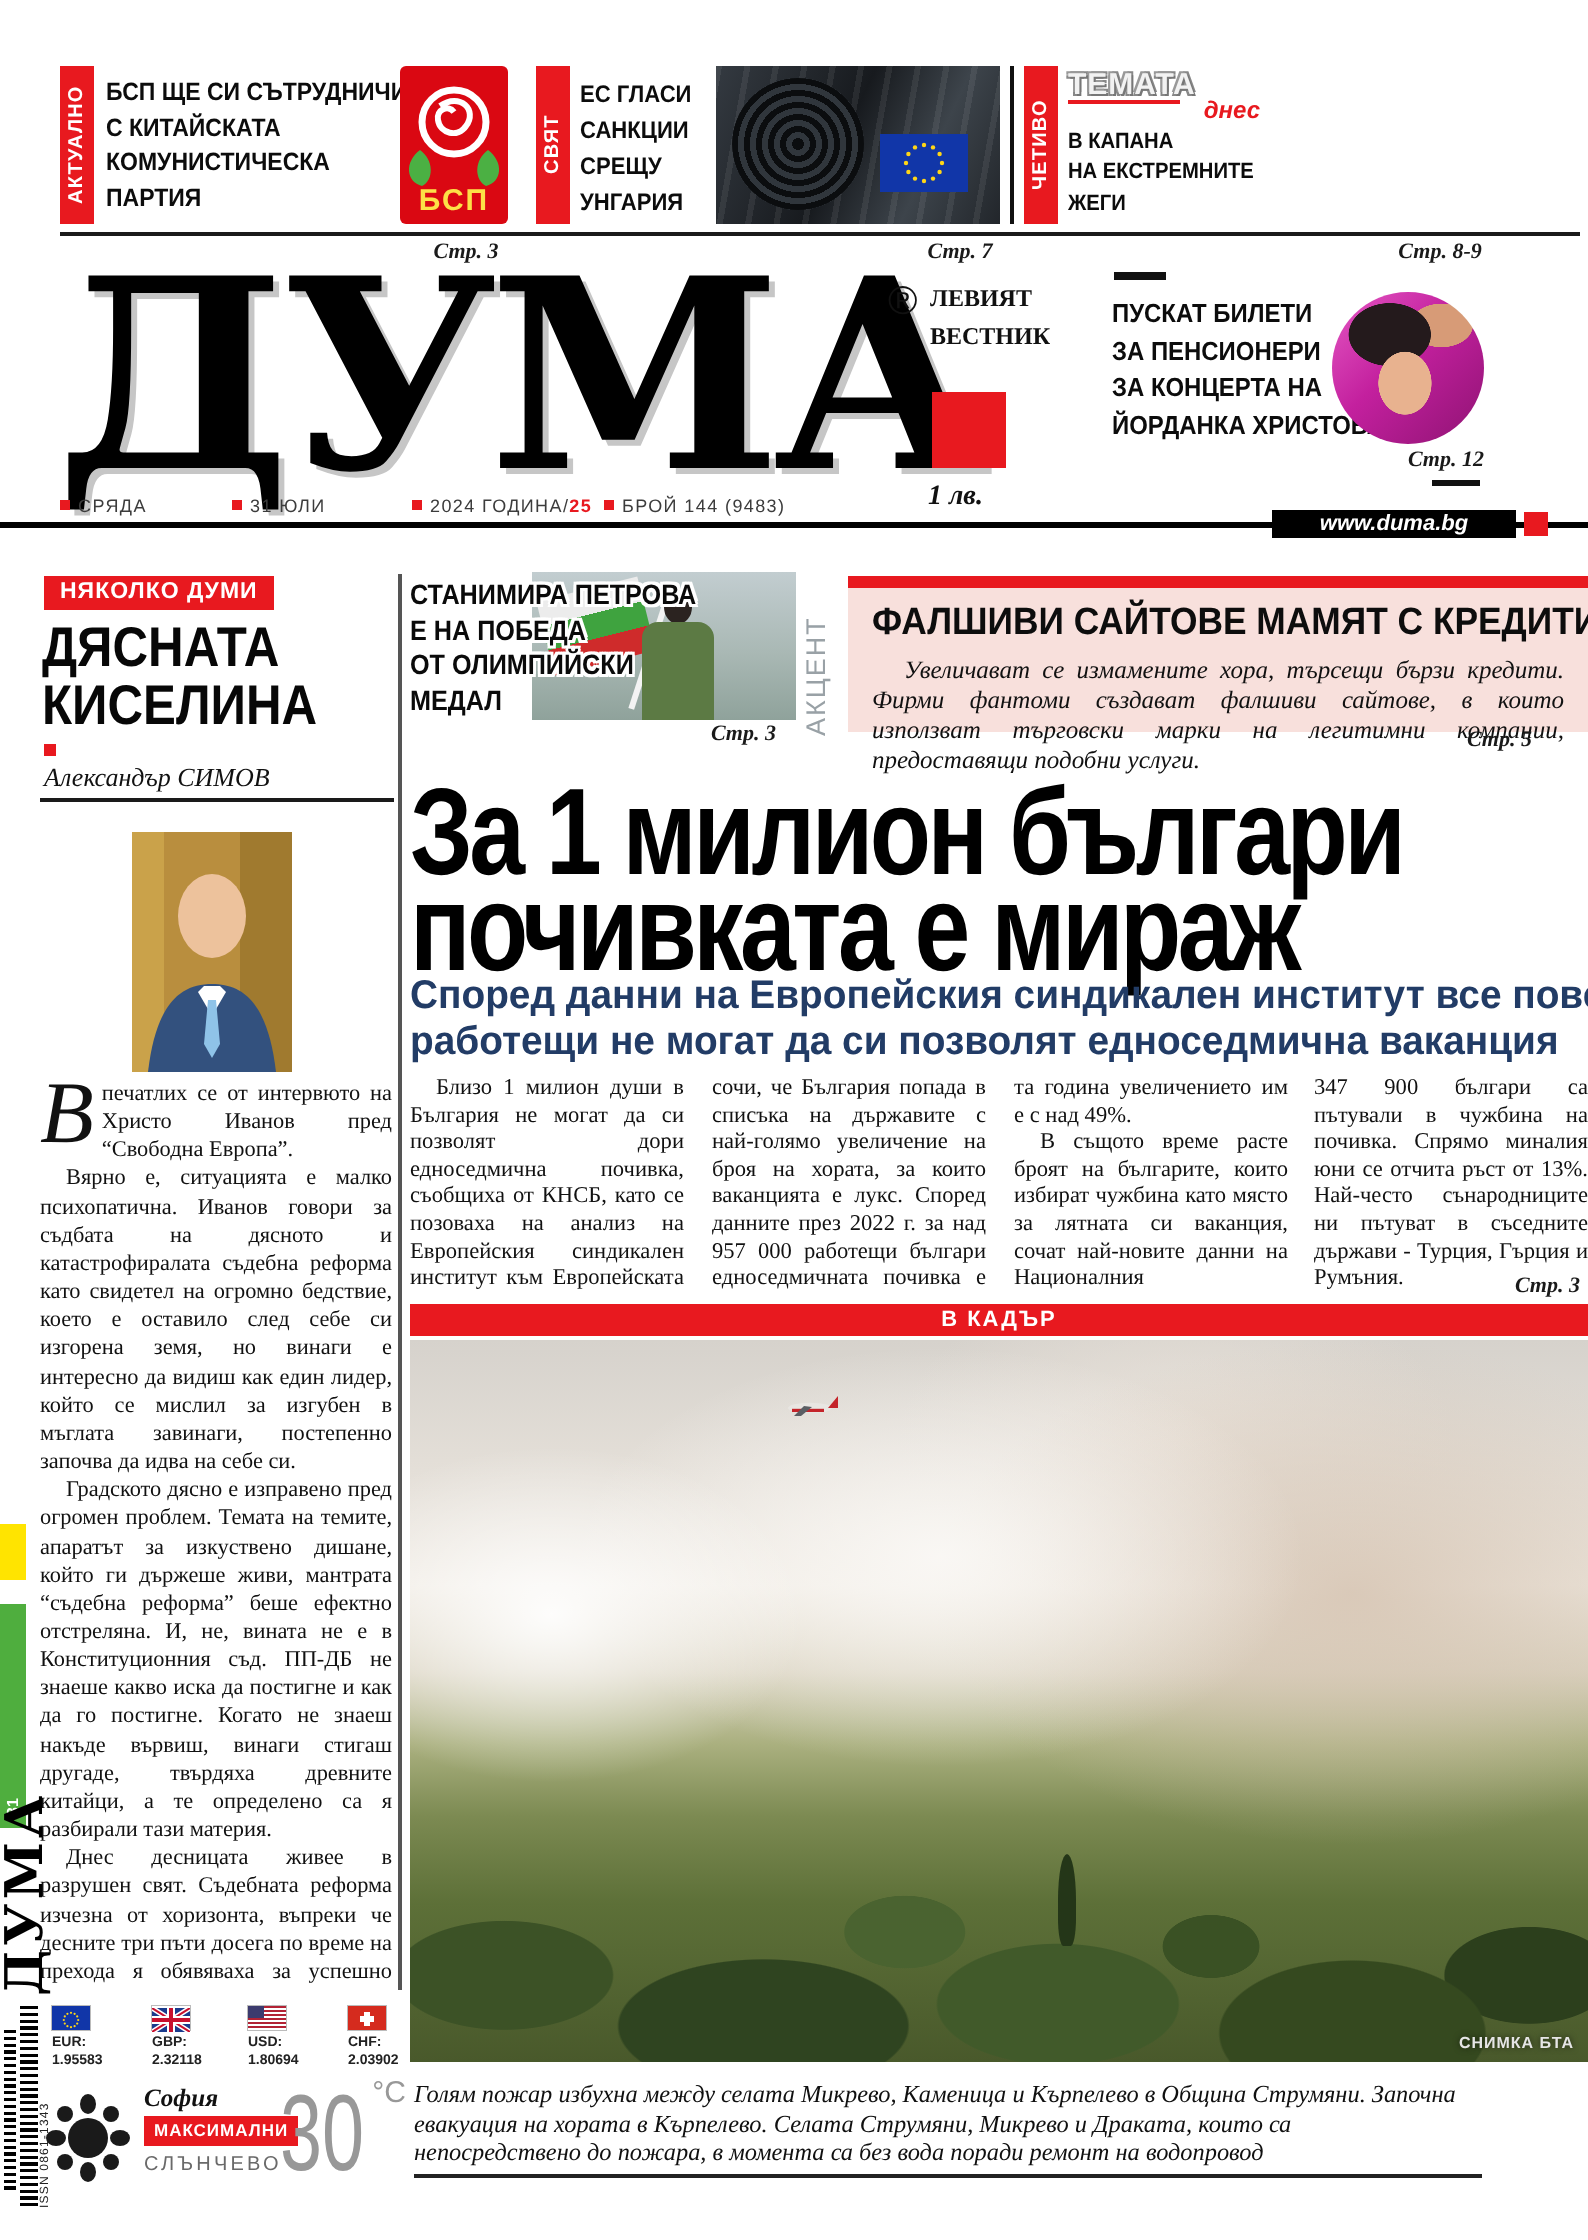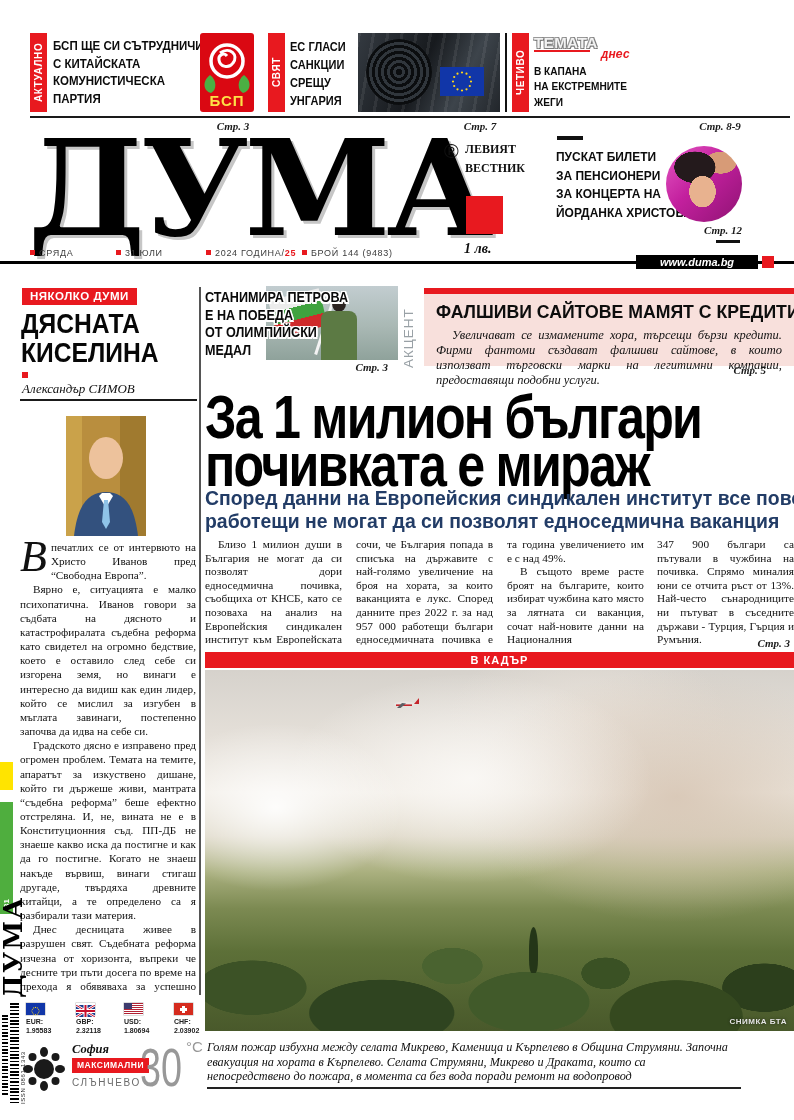--- a/index.html
+++ b/index.html
@@ -99,21 +99,21 @@
   .eu-flag{position:absolute;right:16px;bottom:16px;width:44px;height:29px;background:#1136a8;}
   .heat-photo{background:
       radial-gradient(70px 45px at 55% 42%, rgba(255,236,170,.95), transparent 70%),
       radial-gradient(34px 20px at 12% 62%, #5c7034 60%, transparent 61%),
       radial-gradient(40px 24px at 36% 70%, #4e642 60%, transparent 61%),
       radial-gradient(44px 26px at 72% 66%, #55683a 60%, transparent 61%),
       radial-gradient(30px 18px at 94% 60%, #5c7034 60%, transparent 61%),
       linear-gradient(180deg,#bcd7e2 0%,#e8efe6 32%,#f4e9c6 46%,#e4cfa0 60%,#d2b988 100%);}
   .temata-main{font-family:"Liberation Sans",sans-serif;font-weight:800;font-size:15px;letter-spacing:.5px;
       color:#f2f2f2;text-shadow:1px 1px 0 #777,-1px -1px 0 #999,1px -1px 0 #888,-1px 1px 0 #888;}
-  .temata-sub{font-family:Liberation Mono, monospace;font-style:italic;font-weight:700;font-size:12px;color:#e8191f;}
+  .temata-sub{font-family:Liberation Sans, sans-serif;font-style:italic;font-weight:700;font-size:12px;color:#e8191f;}
   .temata-rule{height:1.5px;background:#e8191f;width:56px;margin-top:-2px;}
   .sport-photo{background:linear-gradient(180deg,#c2cdd0 0%,#a9b8b4 55%,#8fa29b 100%);overflow:hidden;}
   .sp-flag{position:absolute;left:6px;top:8px;width:52px;height:38px;transform:rotate(-14deg);
       background:linear-gradient(180deg,#ececec 0 33%,#3fa33f 33% 66%,#cf2b2b 66% 100%);}
   .sp-head{position:absolute;left:66px;top:9px;width:14px;height:17px;border-radius:50%;background:#2b2320;}
   .sp-body{position:absolute;left:55px;top:25px;width:36px;height:50px;border-radius:8px 8px 0 0;background:#5c7a44;}
   .sp-pole{position:absolute;left:58px;top:6px;width:3px;height:64px;background:#f3f3f3;transform:rotate(18deg);}
   .concert-photo{border-radius:50%;background:
       radial-gradient(22px 26px at 48% 60%, #e8b28f 60%, transparent 61%),
       radial-gradient(34px 26px at 38% 28%, #241a1c 60%, transparent 61%),

